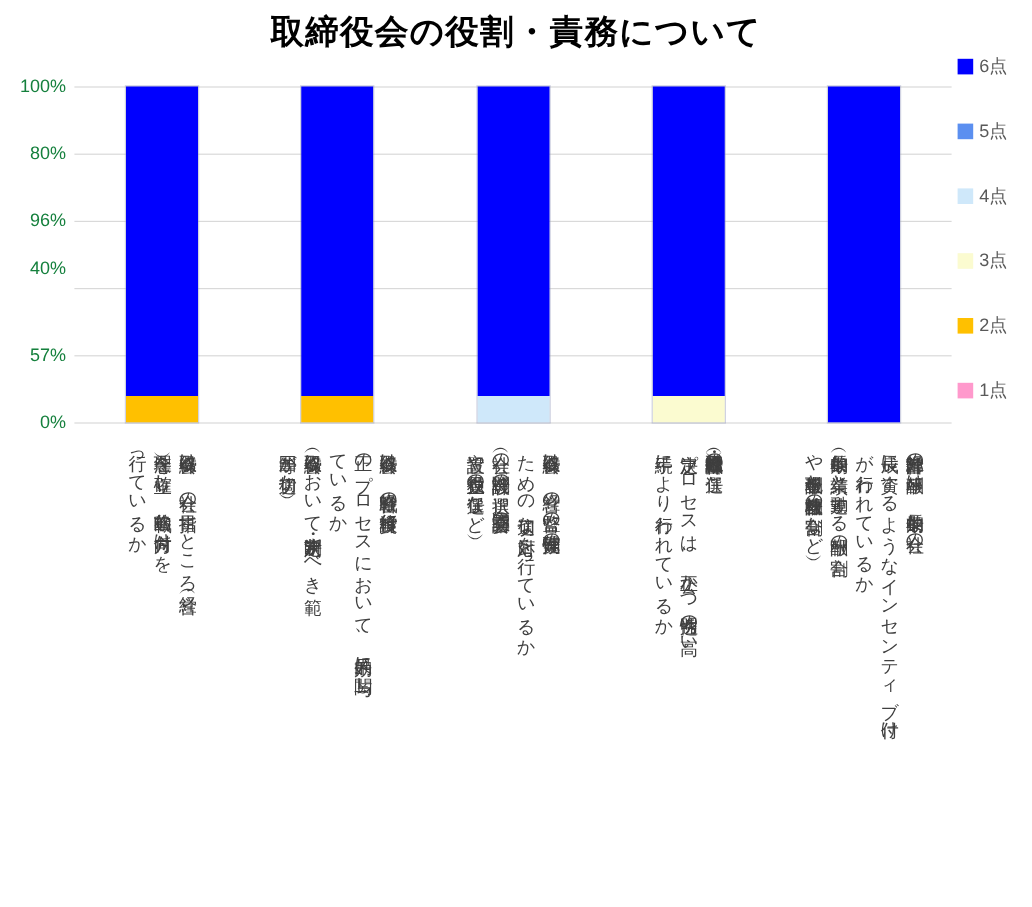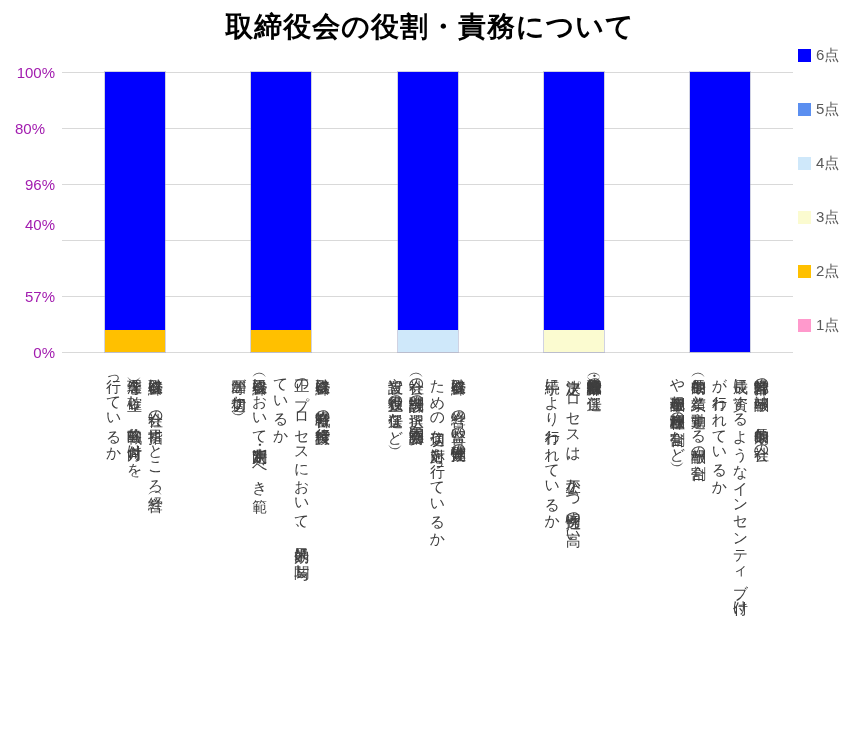--- a/index.html
+++ b/index.html
@@ -17,21 +17,21 @@
     letter-spacing: 1px;
   }
   .plot-area {
     position: absolute; left: 62px; top: 72px; width: 731px; height: 280px;
   }
   .gridline {
     position: absolute; left: 0; width: 100%; height: 1px; background: #d9d9d9;
   }
   .y-tick {
     position: absolute; right: 805px; 
-    font-size: 15px; color: #a21caf; text-align: right; width: 50px;
+    font-size: 15px; color: #15803d; text-align: right; width: 50px;
   }
   .y-ticks {
     position: absolute; left: 5px; top: 72px; width: 50px; height: 280px;
   }
   .y-ticks .y-tick { position: absolute; right: 0; transform: translateY(-50%); }
   .bars-row {
     position: absolute; left: 0; top: 0; width: 100%; height: 100%;
     display: flex;
   }
   .bar-slot {
@@ -72,21 +72,21 @@
 
 <div class="chart-canvas">
 
   <div class="chart-title">取締役会の役割・責務について</div>
 
   <div class="y-ticks">
       <div class="y-tick" style="top: 280px;">0%</div>
       <div class="y-tick" style="top: 224px;">57%</div>
       <div class="y-tick" style="top: 152px;">40%</div>
       <div class="y-tick" style="top: 112px;">96%</div>
-      <div class="y-tick" style="top: 56px; text-align: center;">80%</div>
+      <div class="y-tick" style="top: 56px;">80%</div>
       <div class="y-tick" style="top: 0px;">100%</div>
     </div>
 
   <div class="plot-area">
     <div id="gridlines">
         <div class="gridline" style="top: 280px;"></div>
         <div class="gridline" style="top: 224px;"></div>
         <div class="gridline" style="top: 168px;"></div>
         <div class="gridline" style="top: 112px;"></div>
         <div class="gridline" style="top: 56px;"></div>

